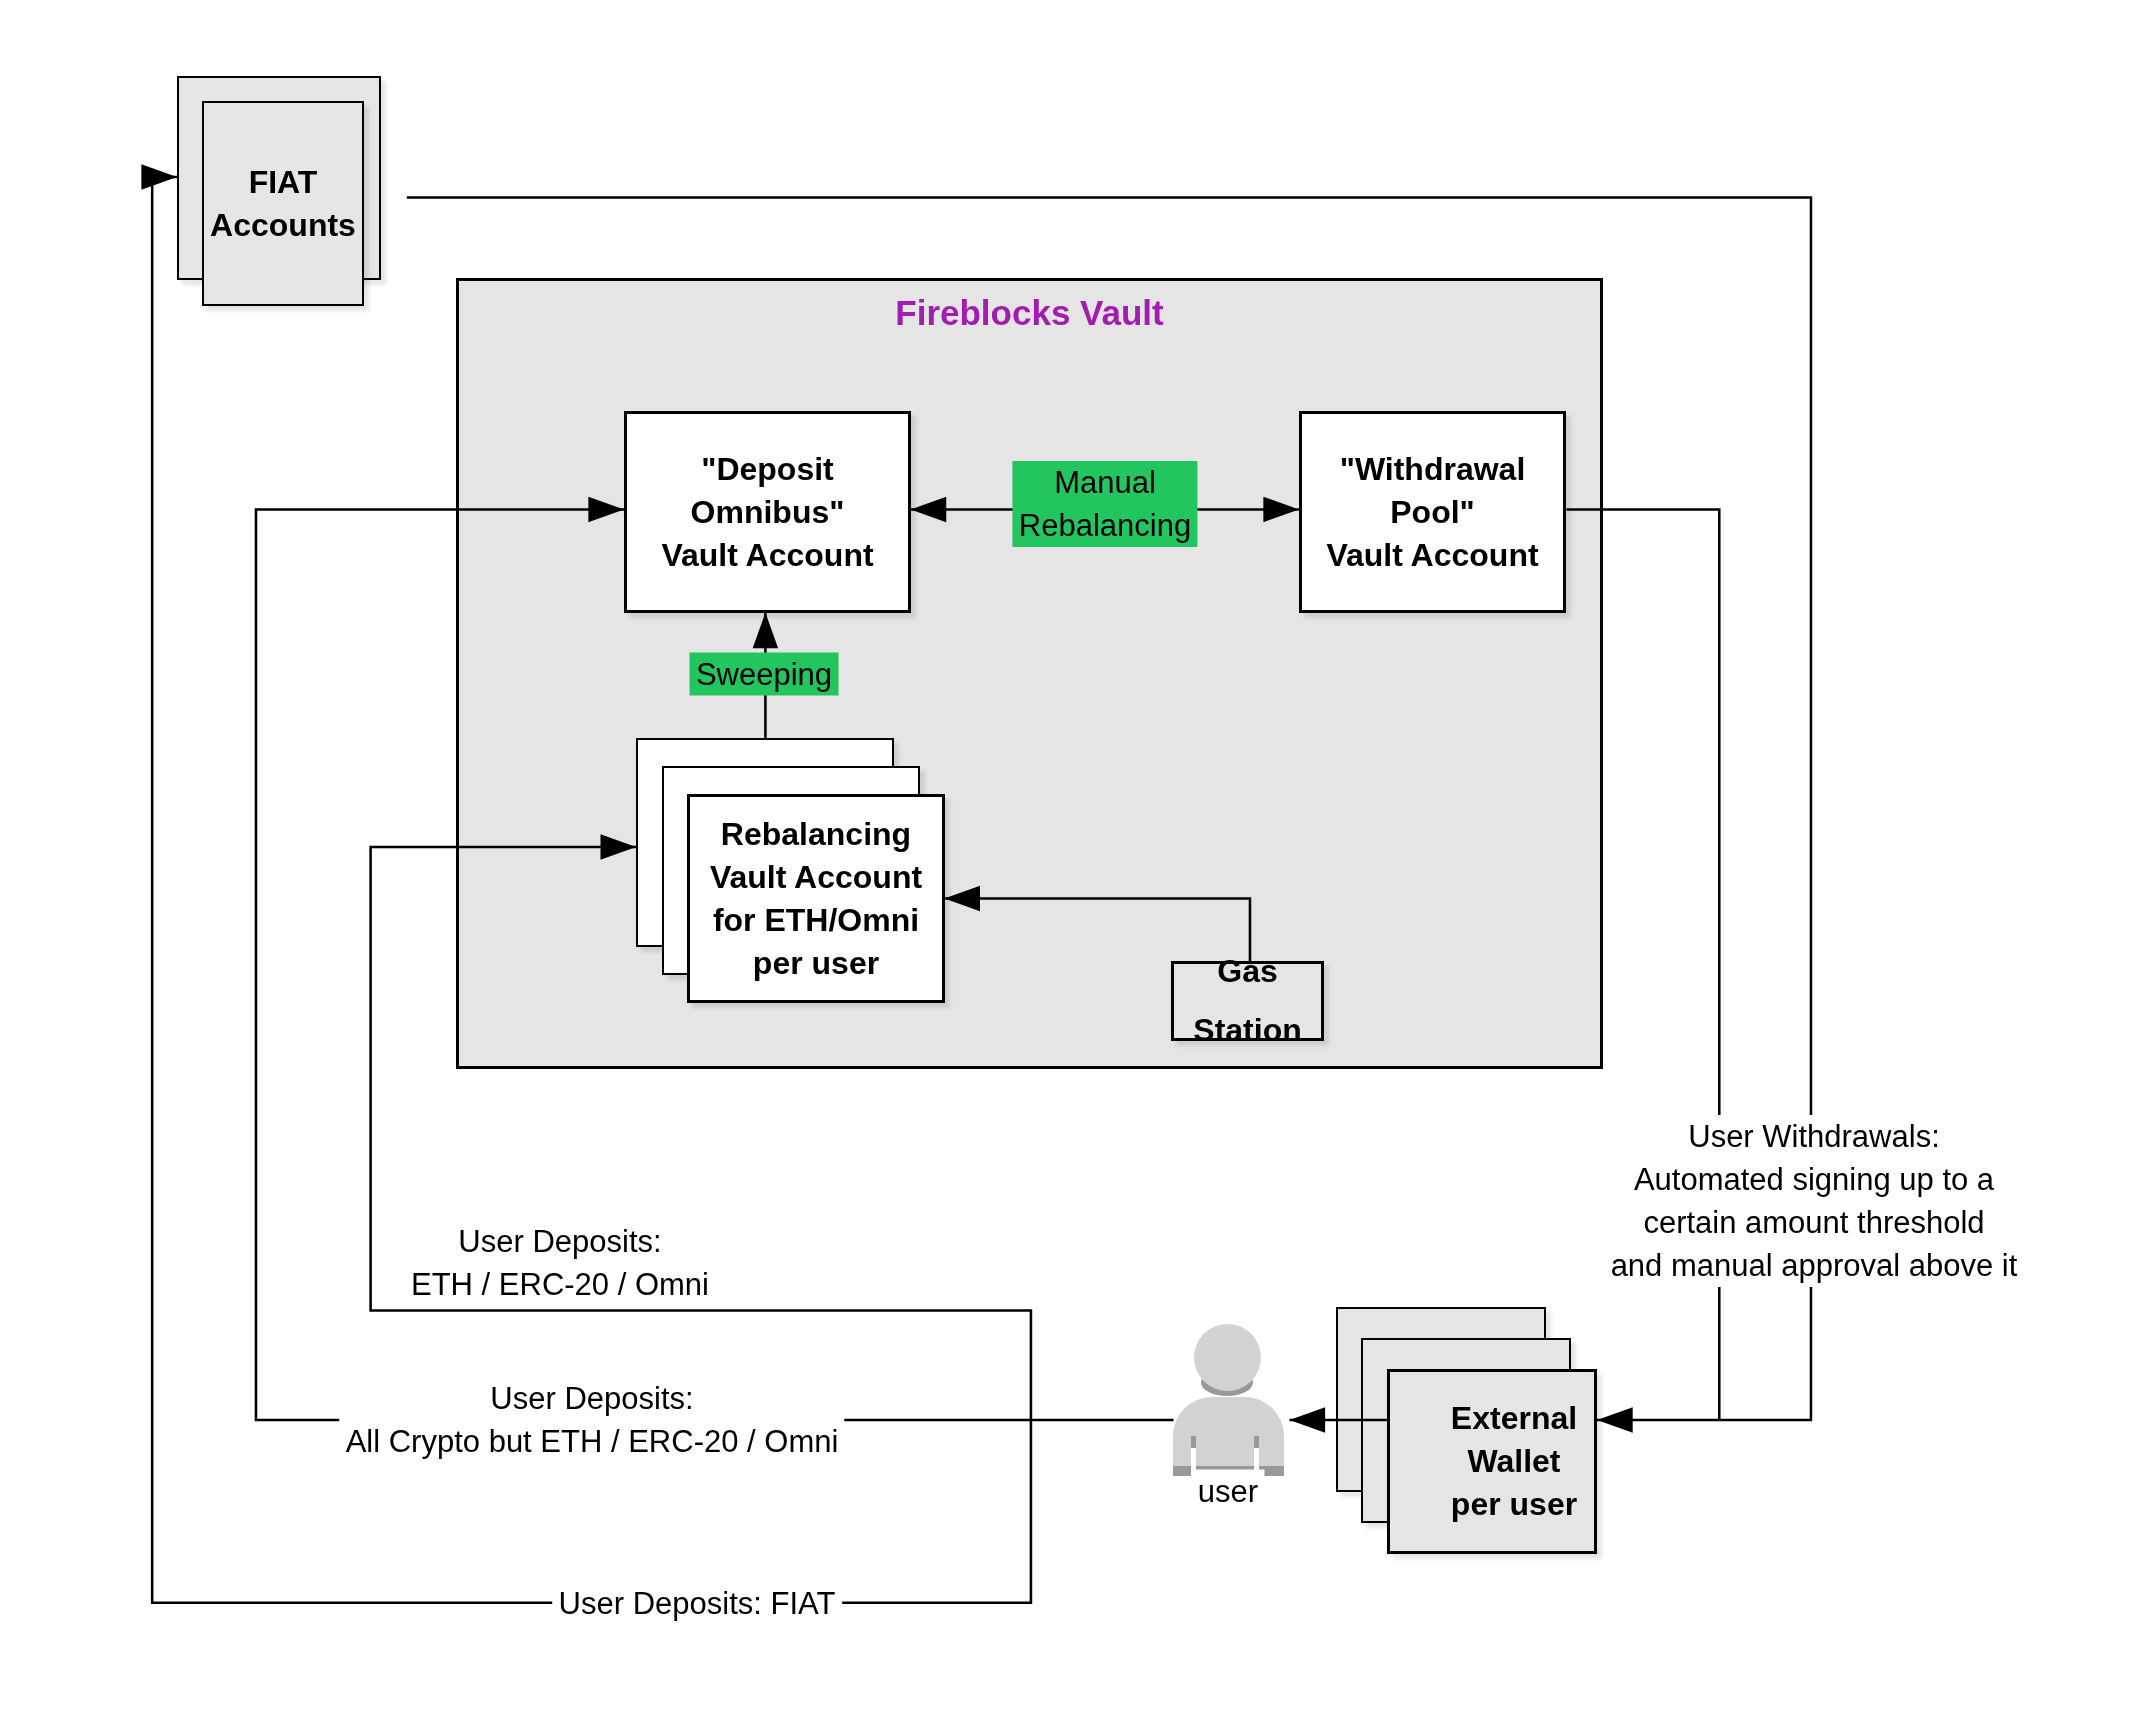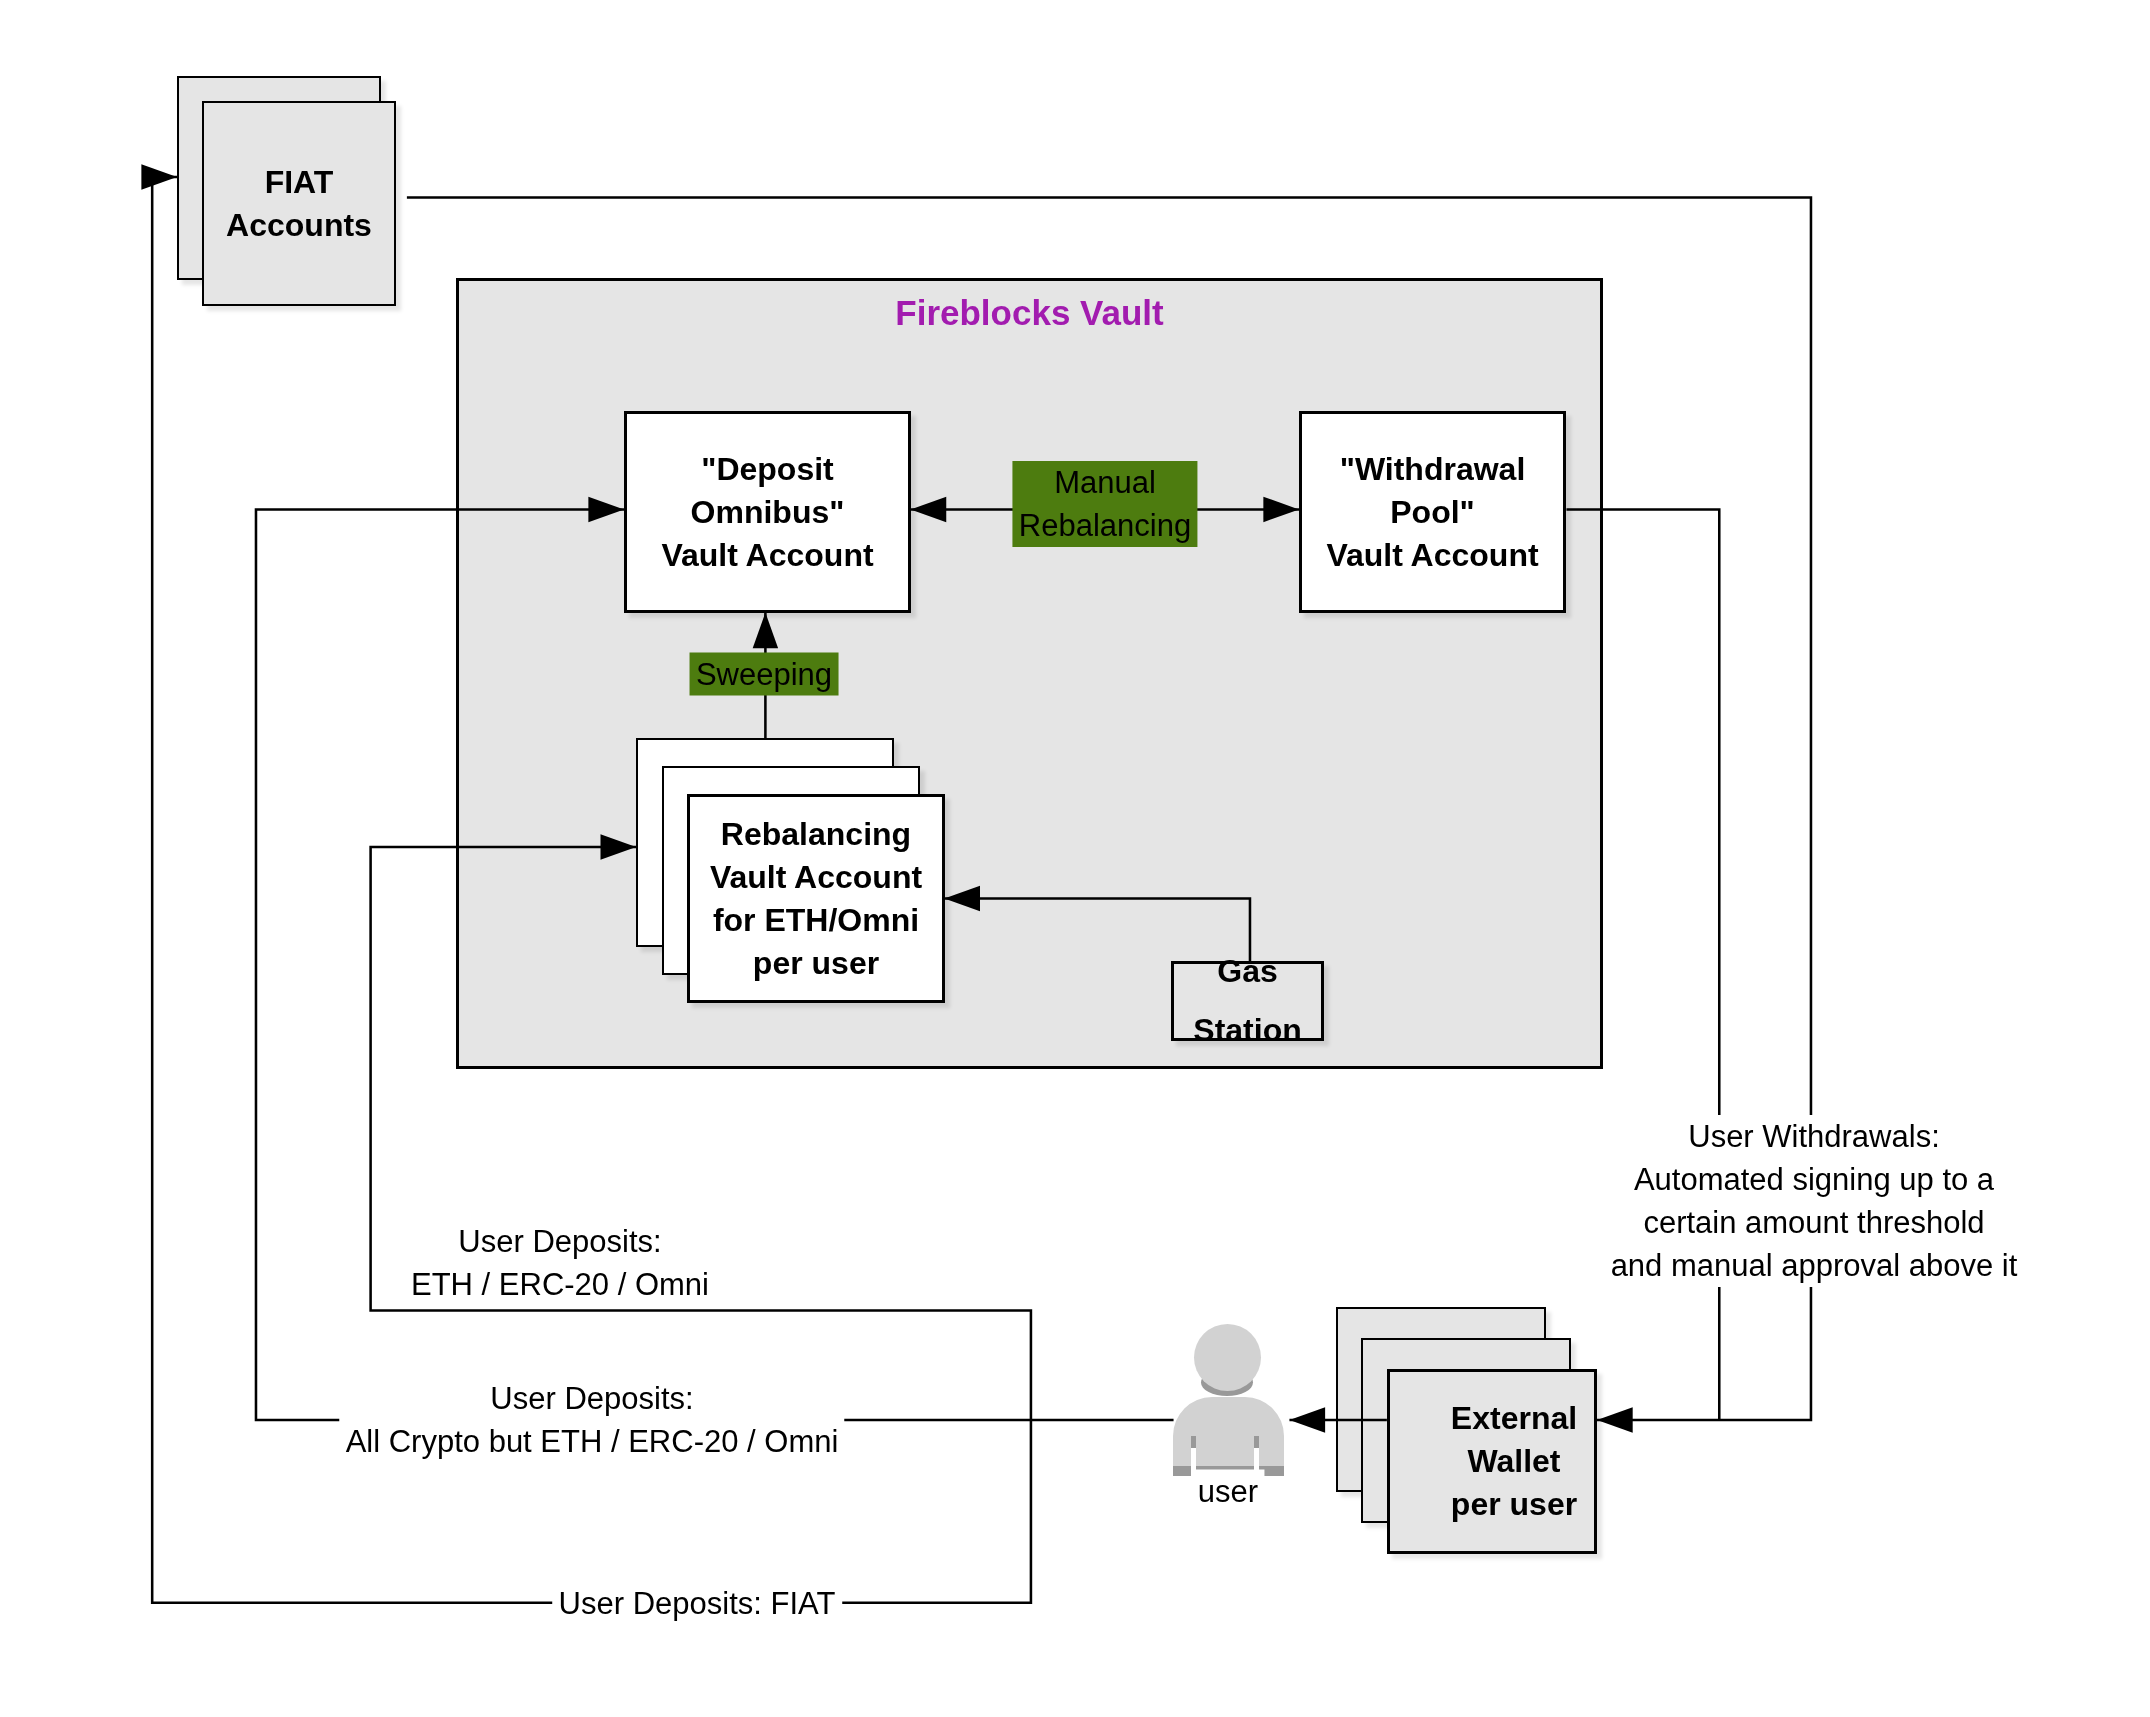--- a/index.html
+++ b/index.html
@@ -28,38 +28,38 @@
   }
   .vault-title{
     position:absolute;top:11.5px;left:0;width:100%;
     text-align:center;font-weight:bold;font-size:35px;color:#a21caf;
   }
   .elabel{
     position:absolute;transform:translate(-50%,-50%);
     text-align:center;font-size:31px;line-height:43px;color:#000;
     white-space:nowrap;padding:0 6.4px;
   }
-  .elabel.on-gray{background:#4d7c0f;}
+  .elabel.on-gray{background:#22c55e;}
   .elabel.on-white{background:#ffffff;}
   svg.connectors{position:absolute;left:0;top:0;}
   svg.connectors path{stroke:#000;stroke-width:4;fill:none;}
   
   .u-part{position:absolute;}
 </style>
 </head>
 <body>
 
 <div id="canvas">
 
   <div class="vault abs" style="left:456px;top:278px;width:1147px;height:791px;">
     <div class="vault-title">Fireblocks Vault</div>
   </div>
 
   <div class="box gray" style="left:177px;top:76px;width:204px;height:204px;"></div>
-  <div class="box gray" style="left:202px;top:101px;width:194px;height:205px;">
+  <div class="box gray" style="left:202px;top:101px;width:162px;height:205px;">
     <div class="bold-label">FIAT</div>
     <div class="bold-label">Accounts</div>
   </div>
 
   <div class="box white" style="left:636px;top:738px;width:258px;height:209px;"></div>
   <div class="box white" style="left:662px;top:766px;width:258px;height:209px;"></div>
 
   <div class="box gray" style="left:1336px;top:1307px;width:210px;height:185px;"></div>
   <div class="box gray" style="left:1361px;top:1338px;width:210px;height:185px;"></div>
 

